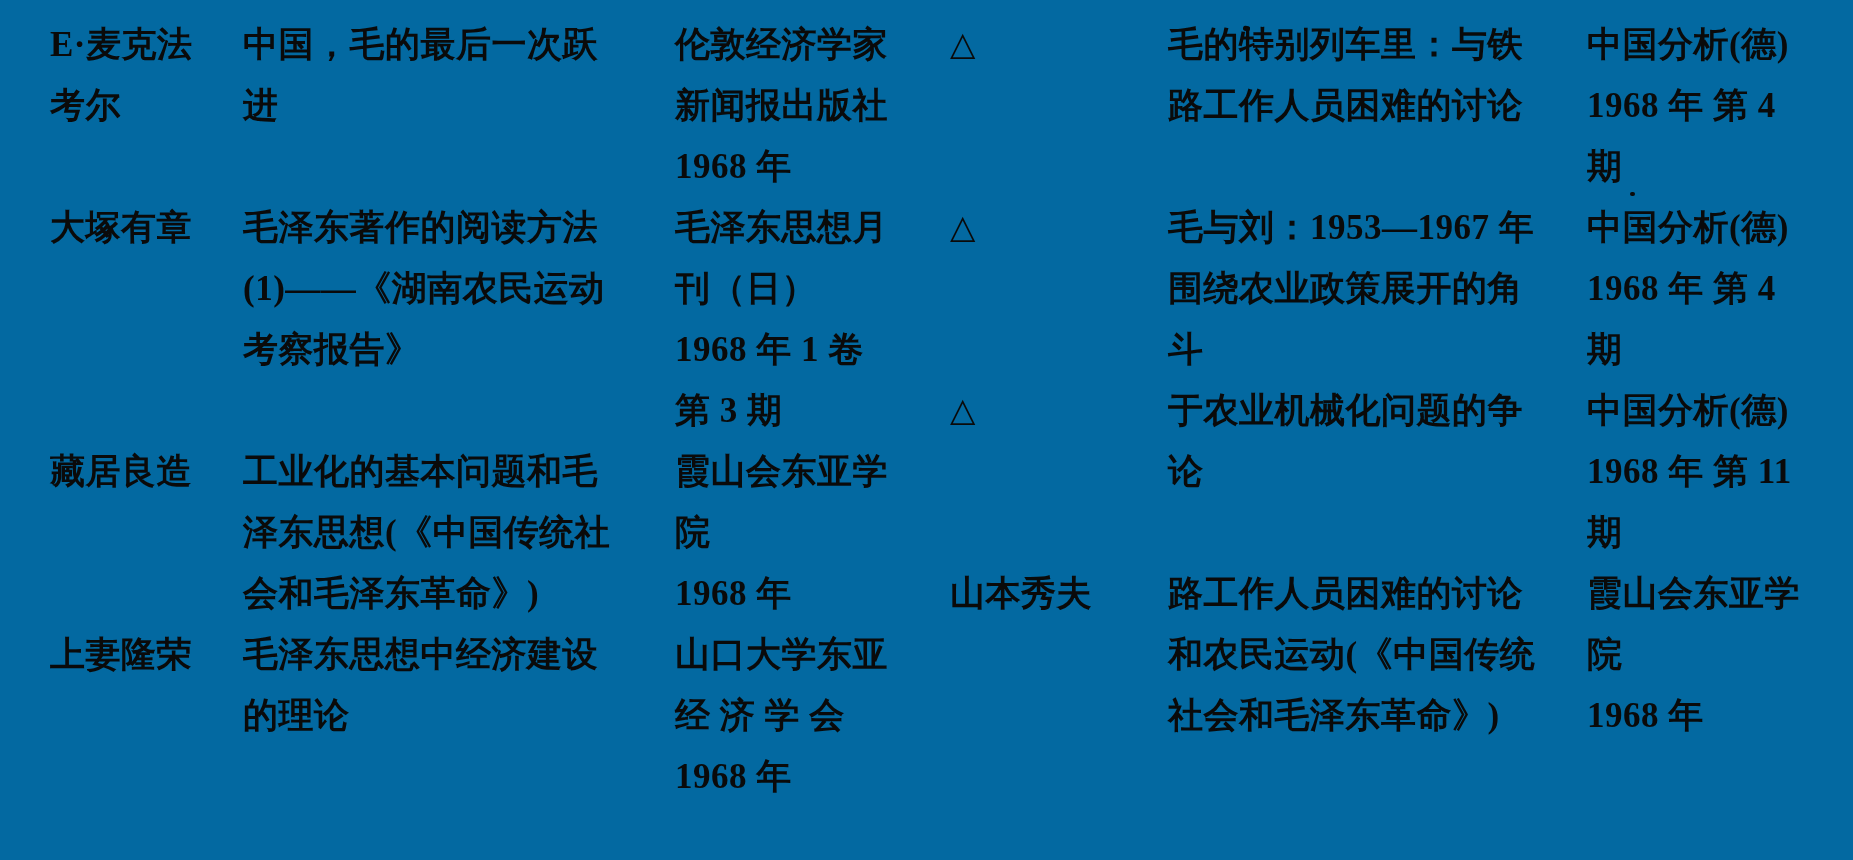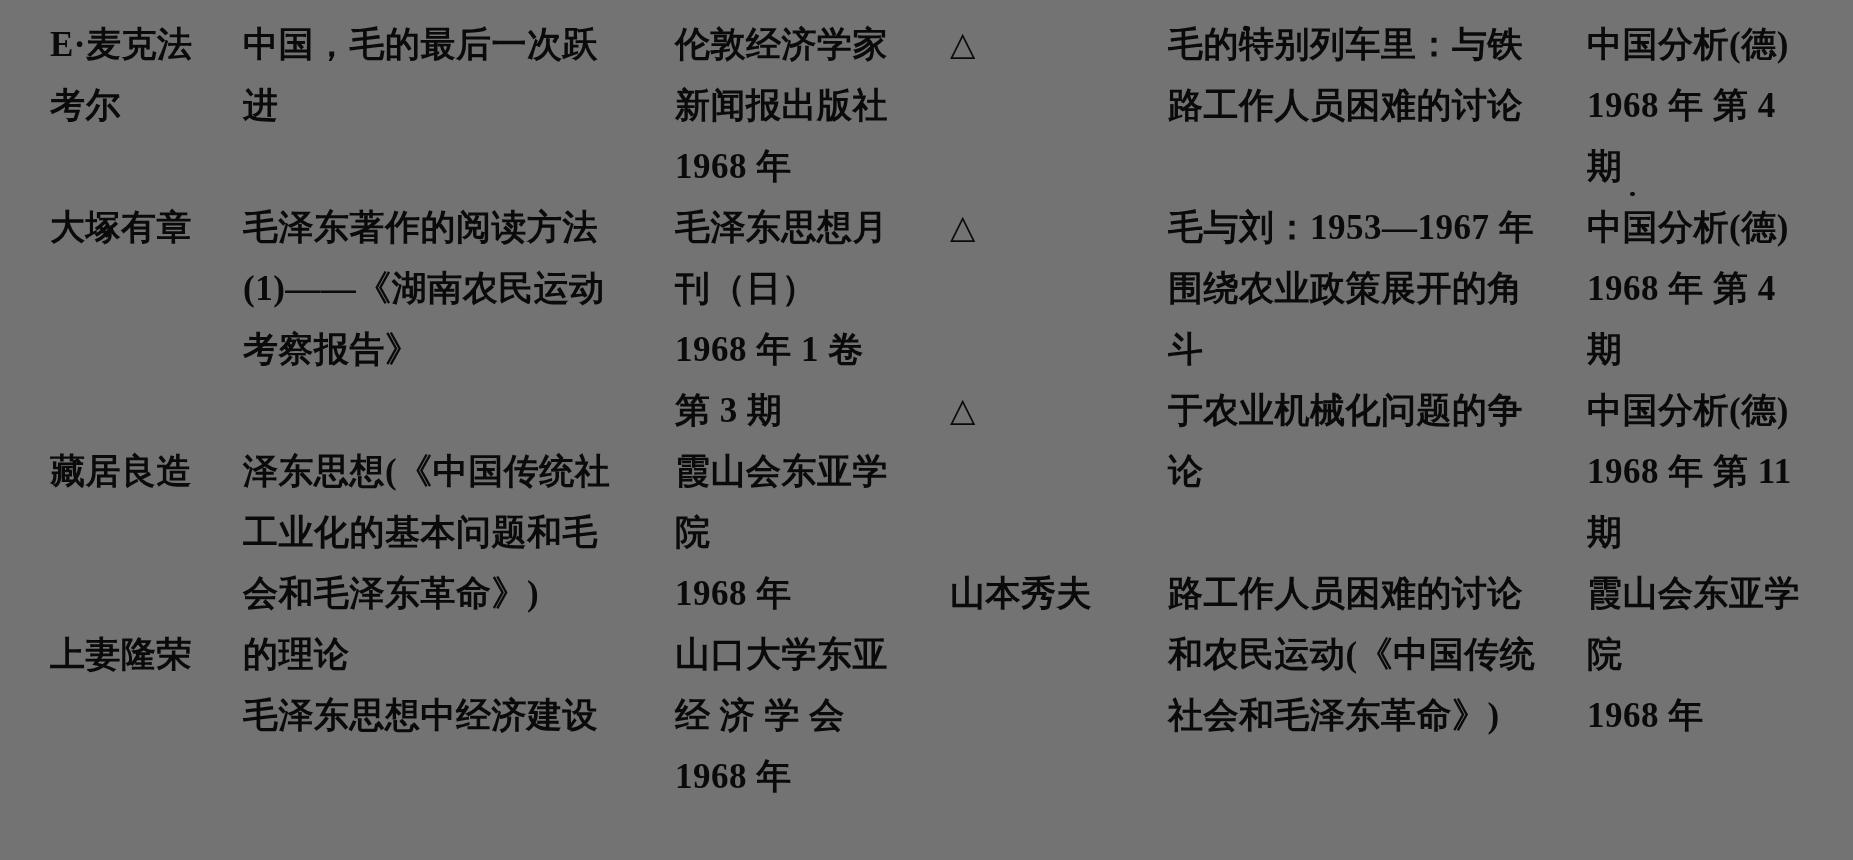--- a/index.html
+++ b/index.html
@@ -4,21 +4,21 @@
 <style>
   html, body {
     margin: 0;
     padding: 0;
     background: #ffffff;
   }
   .sheet {
     position: relative;
     width: 1853px;
     height: 860px;
-    background: #737373;
+    background: #0369a1;
     overflow: hidden;
     color: #0a0a0a;
     font-family: "Liberation Serif", "DejaVu Serif", serif;
     font-weight: bold;
   }
   .half {
     position: absolute;
     top: 14px;
   }
   #left-half {
@@ -107,37 +107,37 @@
           <div class="line">刊（日）</div>
           <div class="line">1968 年 1 卷</div>
           <div class="line">第 3 期</div>
         </div>
       </div>
       <div class="entry">
         <div class="cell">
           <div class="line">藏居良造</div>
         </div>
         <div class="cell">
+          <div class="line">工业化的基本问题和毛</div>
           <div class="line">泽东思想(《中国传统社</div>
-          <div class="line">工业化的基本问题和毛</div>
           <div class="line">会和毛泽东革命》)</div>
         </div>
         <div class="cell">
           <div class="line">霞山会东亚学</div>
           <div class="line">院</div>
           <div class="line">1968 年</div>
         </div>
       </div>
       <div class="entry">
         <div class="cell">
           <div class="line">上妻隆荣</div>
         </div>
         <div class="cell">
+          <div class="line">毛泽东思想中经济建设</div>
           <div class="line">的理论</div>
-          <div class="line">毛泽东思想中经济建设</div>
         </div>
         <div class="cell">
           <div class="line">山口大学东亚</div>
           <div class="line">经 济 学 会</div>
           <div class="line">1968 年</div>
         </div>
       </div>
     </div>
   <div id="right-half" class="half">
       <div class="entry">

